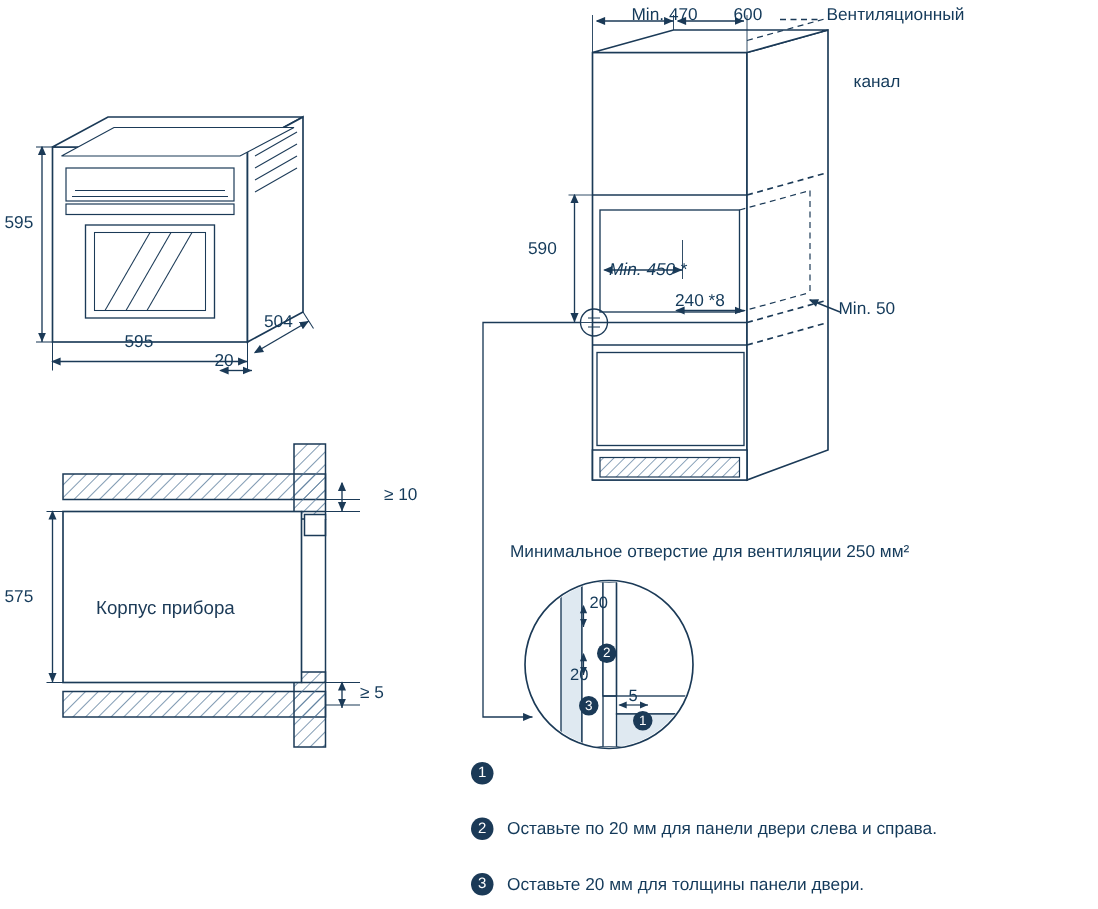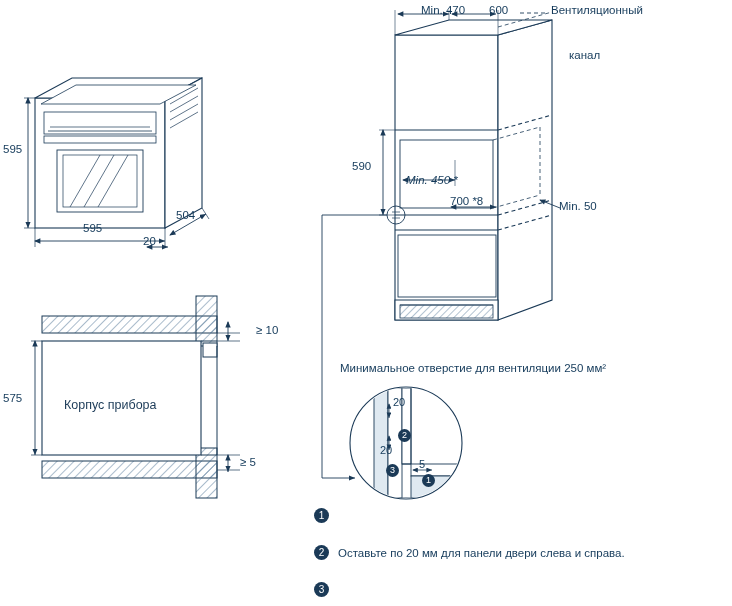--- a/index.html
+++ b/index.html
@@ -250,35 +250,36 @@
   <div class="lbl" style="left:3px; top:391px;">575</div>
   <div class="lbl" style="left:256px; top:323px;">≥ 10</div>
   <div class="lbl" style="left:240px; top:455px;">≥ 5</div>
 
   <div class="lbl" style="left:400px; top:3px;padding-left:21px;">Min. 470</div>
   <div class="lbl" style="left:489px; top:3px;">600</div>
   <div class="lbl" style="left:551px; top:3px;">Вентиляционный</div>
   <div class="lbl" style="left:569px; top:17px;margin-top:31px;">канал</div>
   <div class="lbl" style="left:352px; top:159px;">590</div>
   <div class="lbl" style="left:406px; top:173px;font-style:italic;">Min. 450 *</div>
-  <div class="lbl" style="left:450px; top:194px;">700 *8</div>
+  <div class="lbl" style="left:450px; top:194px;">240 *8</div>
   <div class="lbl" style="left:559px; top:199px;">Min. 50</div>
   <div class="note" style="left:340px; top:362px;">Минимальное отверстие для вентиляции 250 мм²</div>
 
   <div class="lbl small" style="left:393px; top:396px;">20</div>
   <div class="lbl small" style="left:380px; top:444px;">20</div>
   <div class="lbl small" style="left:419px; top:458px;">5</div>
   <div class="badge-sm" style="left:398px; top:429px;">2</div>
   <div class="badge-sm" style="left:386px; top:464px;">3</div>
   <div class="badge-sm" style="left:422px; top:474px;">1</div>
 
   <div class="legend-row" style="left:314px; top:508px;">
     <span class="badge">1</span>
   </div>
   <div class="legend-row" style="left:314px; top:545px;">
     <span class="badge">2</span>
     <span>Оставьте по 20 мм для панели двери слева и справа.</span>
   </div>
   <div class="legend-row" style="left:314px; top:582px;">
     <span class="badge">3</span>
+    <span>Оставьте 20 мм для толщины панели двери.</span>
   </div>
 
 </div>
 
 </body></html>

